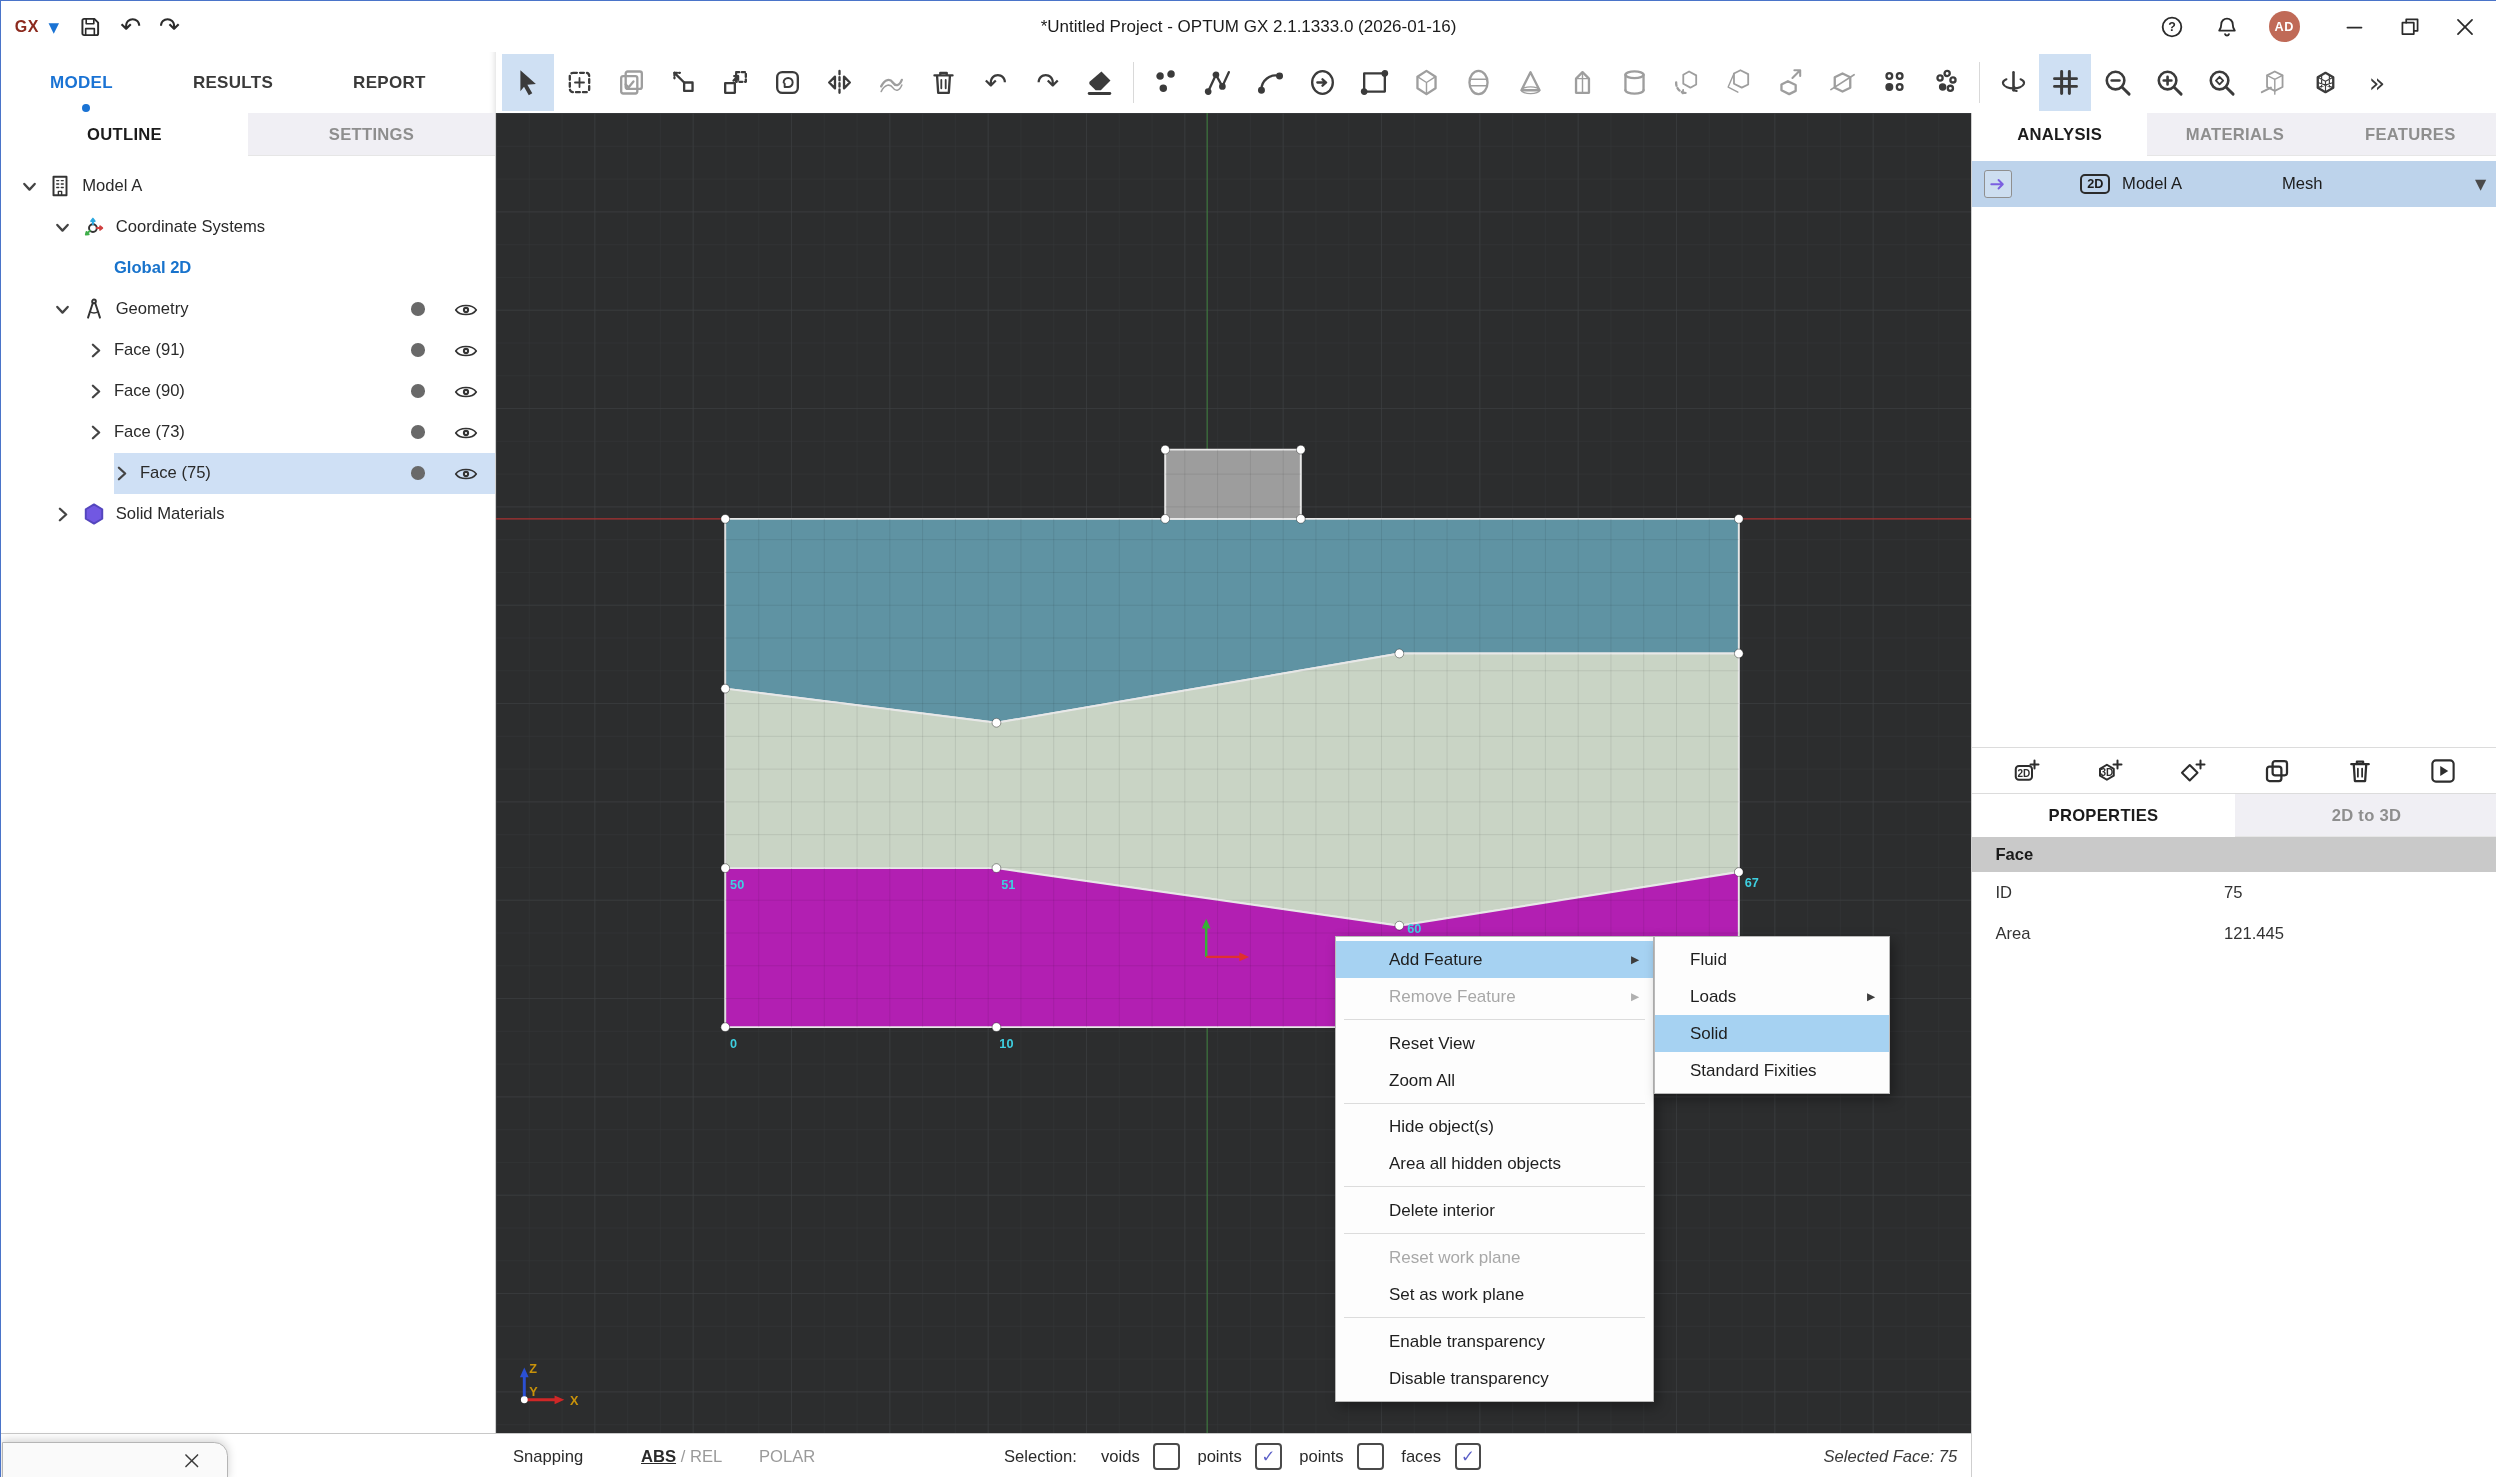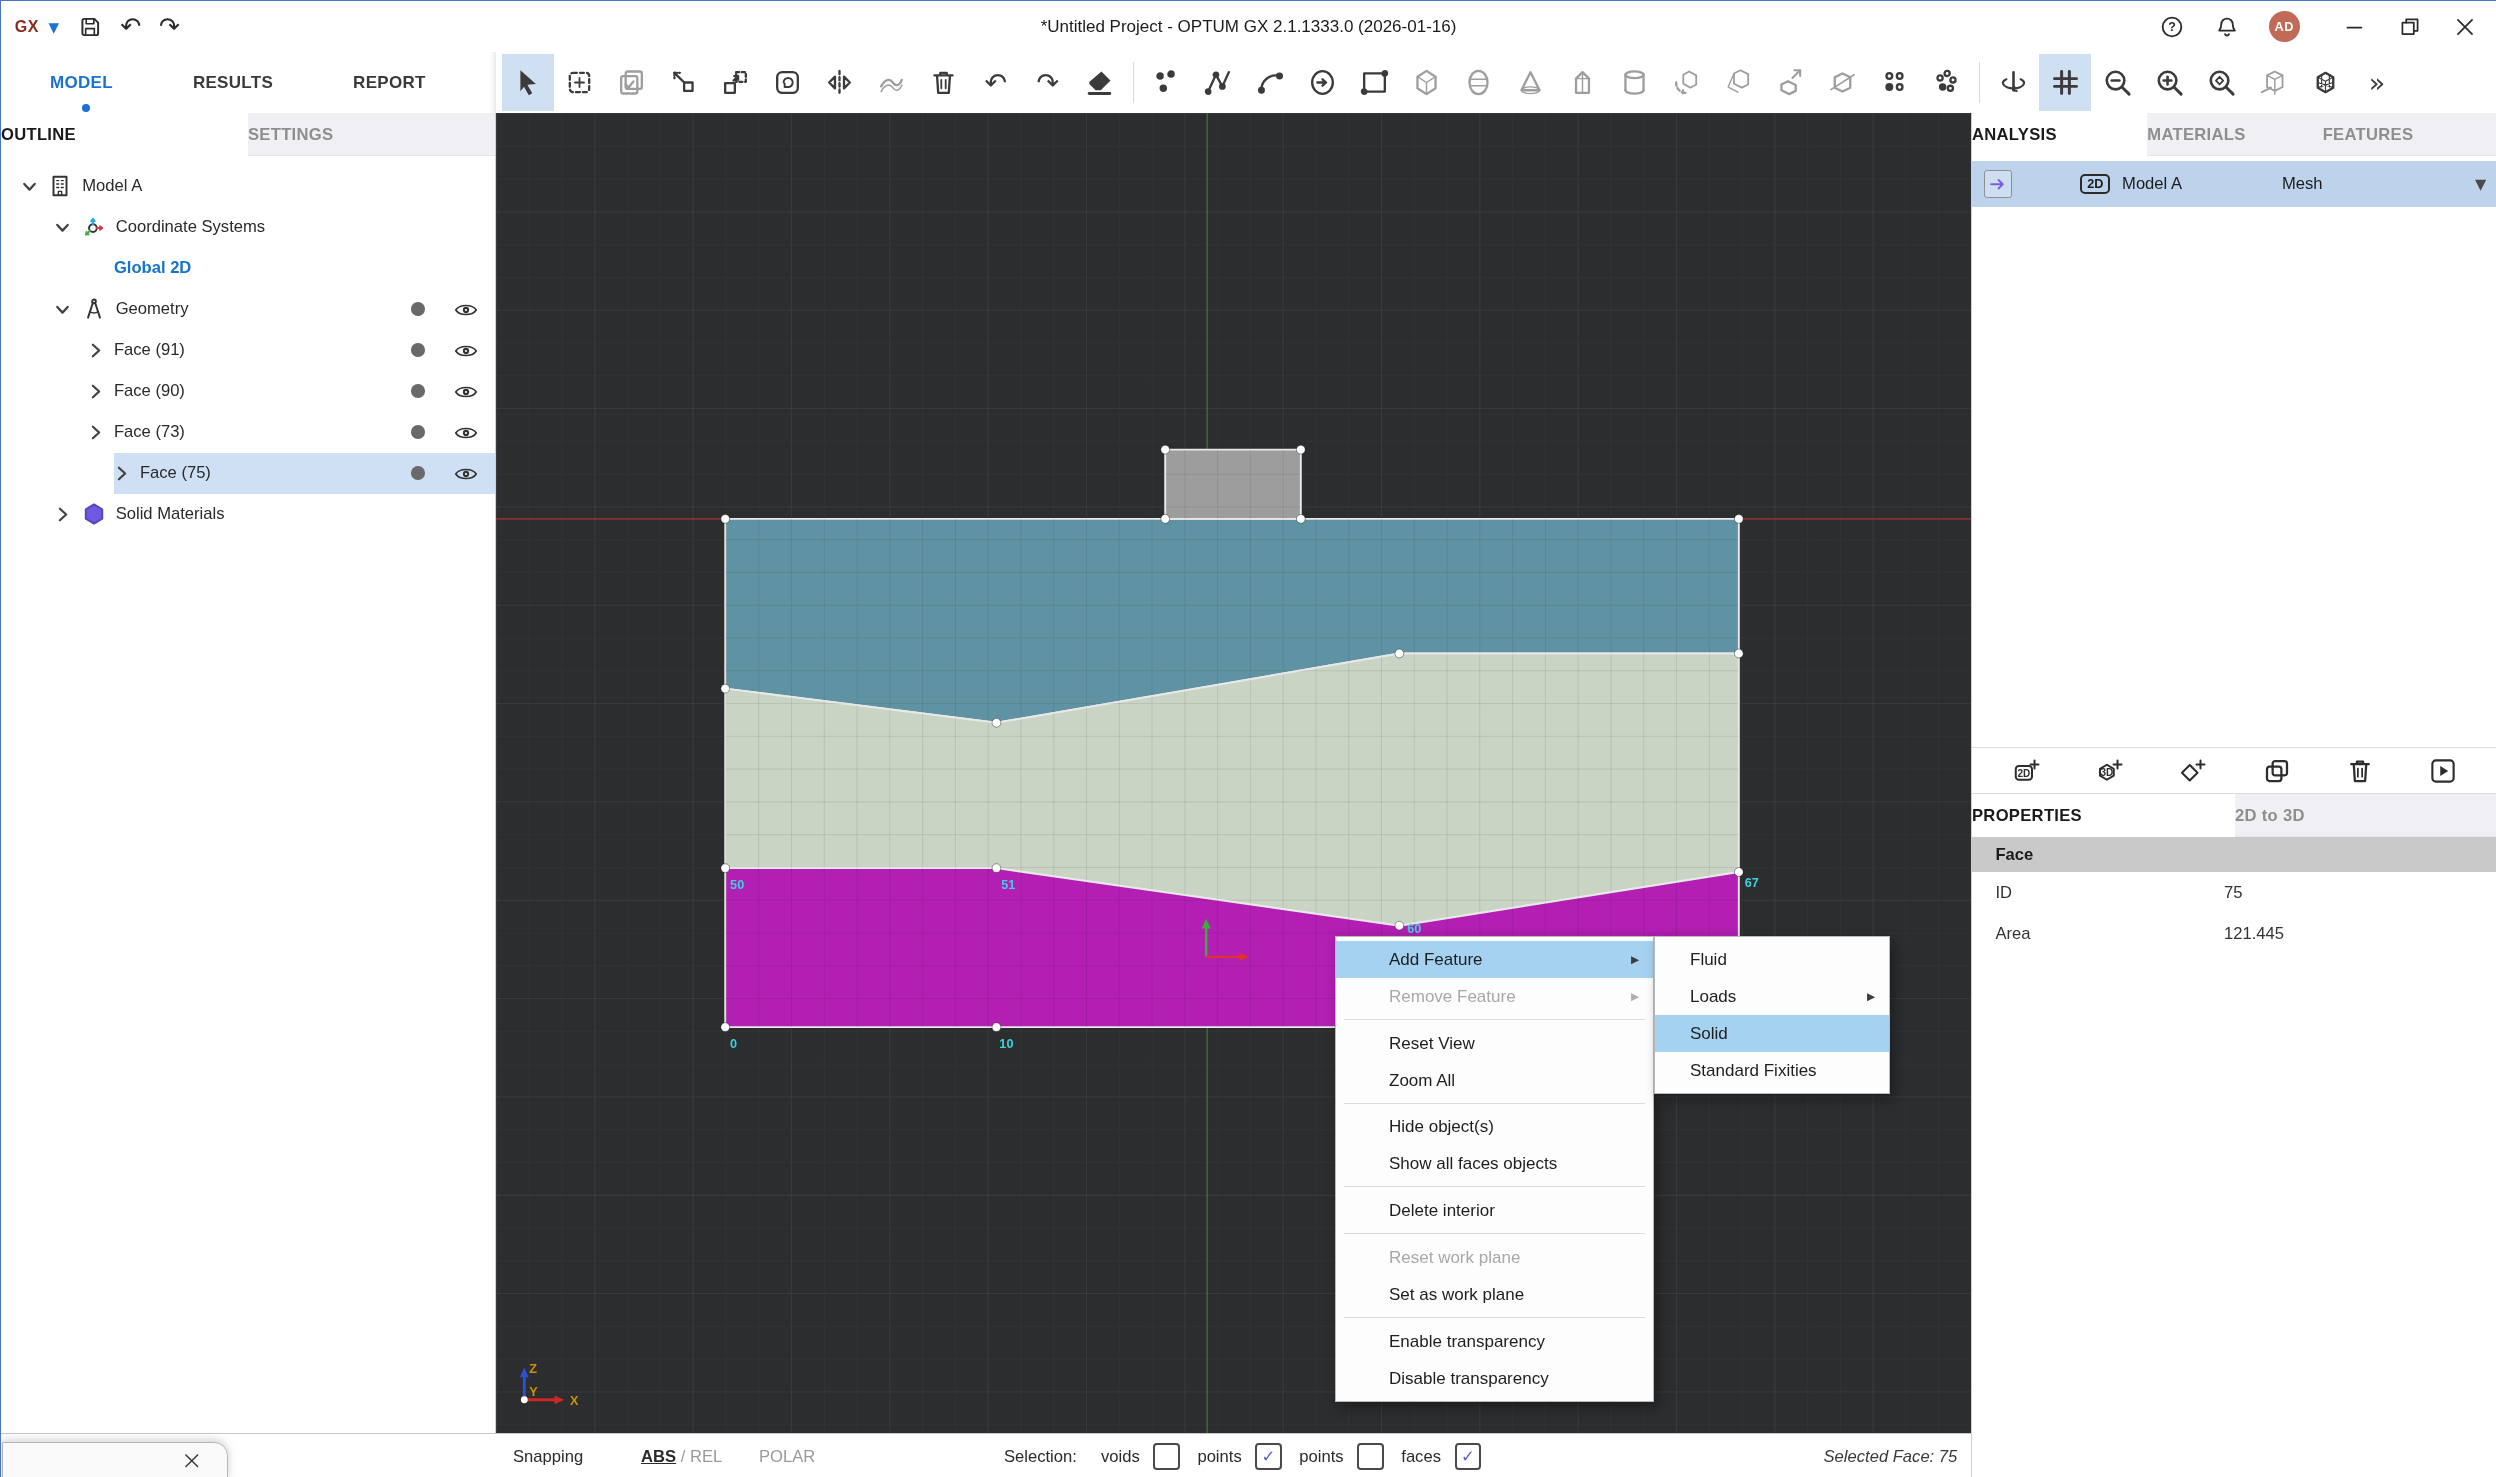--- a/index.html
+++ b/index.html
@@ -31,21 +31,21 @@
   .rtab.active{color:#1a73d4;}
   #modeldot{position:absolute;left:81px;top:52px;width:7.8px;height:7.8px;border-radius:50%;background:#1a73d4;}
   #rtools{position:absolute;left:497px;top:0;height:61px;display:flex;align-items:center;padding-left:3.9px;}
   .tbtn{width:52px;height:57px;display:flex;align-items:center;justify-content:center;flex:0 0 auto;}
   .tbtn.active{background:#cfe0f3;}
   .tsep{width:1px;height:41px;background:#d9d9d9;margin:0 6.8px;flex:0 0 auto;}
   
   #leftpanel{position:absolute;left:0;top:112px;width:495px;height:1320px;background:#fff;border-right:1px solid #cfcfcf;box-sizing:border-box;}
   #rightpanel{position:absolute;left:1970px;top:112px;width:527px;height:1364px;background:#fff;border-left:1px solid #cfcfcf;box-sizing:border-box;}
   .ptabs{display:flex;height:43px;}
-  .ptab{flex:1;line-height:43px;font-weight:bold;font-size:16.6px;color:#8e8e8e;
+  .ptab{flex:1;text-align:center;line-height:43px;font-weight:bold;font-size:16.6px;color:#8e8e8e;
         background:#f0eff4;letter-spacing:0.3px;border-bottom:1px solid #e6e6e6;}
   .ptab.active{background:#fff;color:#1b1b1b;border-bottom:1px solid #fff;}
   
   #tree{padding-top:9.8px;}
   .trow{position:relative;display:flex;align-items:center;height:41px;font-size:16.6px;color:#2a2a2a;}
   .trow.sel{background:linear-gradient(to right,rgba(0,0,0,0) 0 113px,#cfe0f5 113px);}
   .tchev{width:25px;height:25px;flex:0 0 25px;margin-right:5.9px;color:#444;}
   .tchev svg{width:100%;height:100%;}
   .tico{width:26px;height:26px;flex:0 0 26px;margin-right:8.8px;color:#333;}
   .tico svg{width:100%;height:100%;}
@@ -731,21 +731,21 @@
   </div>
 
   <div id="ctxmenu" class="menu">
       <div class="mitem hl">Add Feature<span class="marr">▶</span></div>
       <div class="mitem dis">Remove Feature<span class="marr">▶</span></div>
       <div class="msep"></div>
       <div class="mitem">Reset View</div>
       <div class="mitem">Zoom All</div>
       <div class="msep"></div>
       <div class="mitem">Hide object(s)</div>
-      <div class="mitem">Show all faces objects</div>
+      <div class="mitem">Area all hidden objects</div>
       <div class="msep"></div>
       <div class="mitem">Delete interior</div>
       <div class="msep"></div>
       <div class="mitem dis">Reset work plane</div>
       <div class="mitem">Set as work plane</div>
       <div class="msep"></div>
       <div class="mitem">Enable transparency</div>
       <div class="mitem">Disable transparency</div>
     </div>
   <div id="subctx" class="menu">

